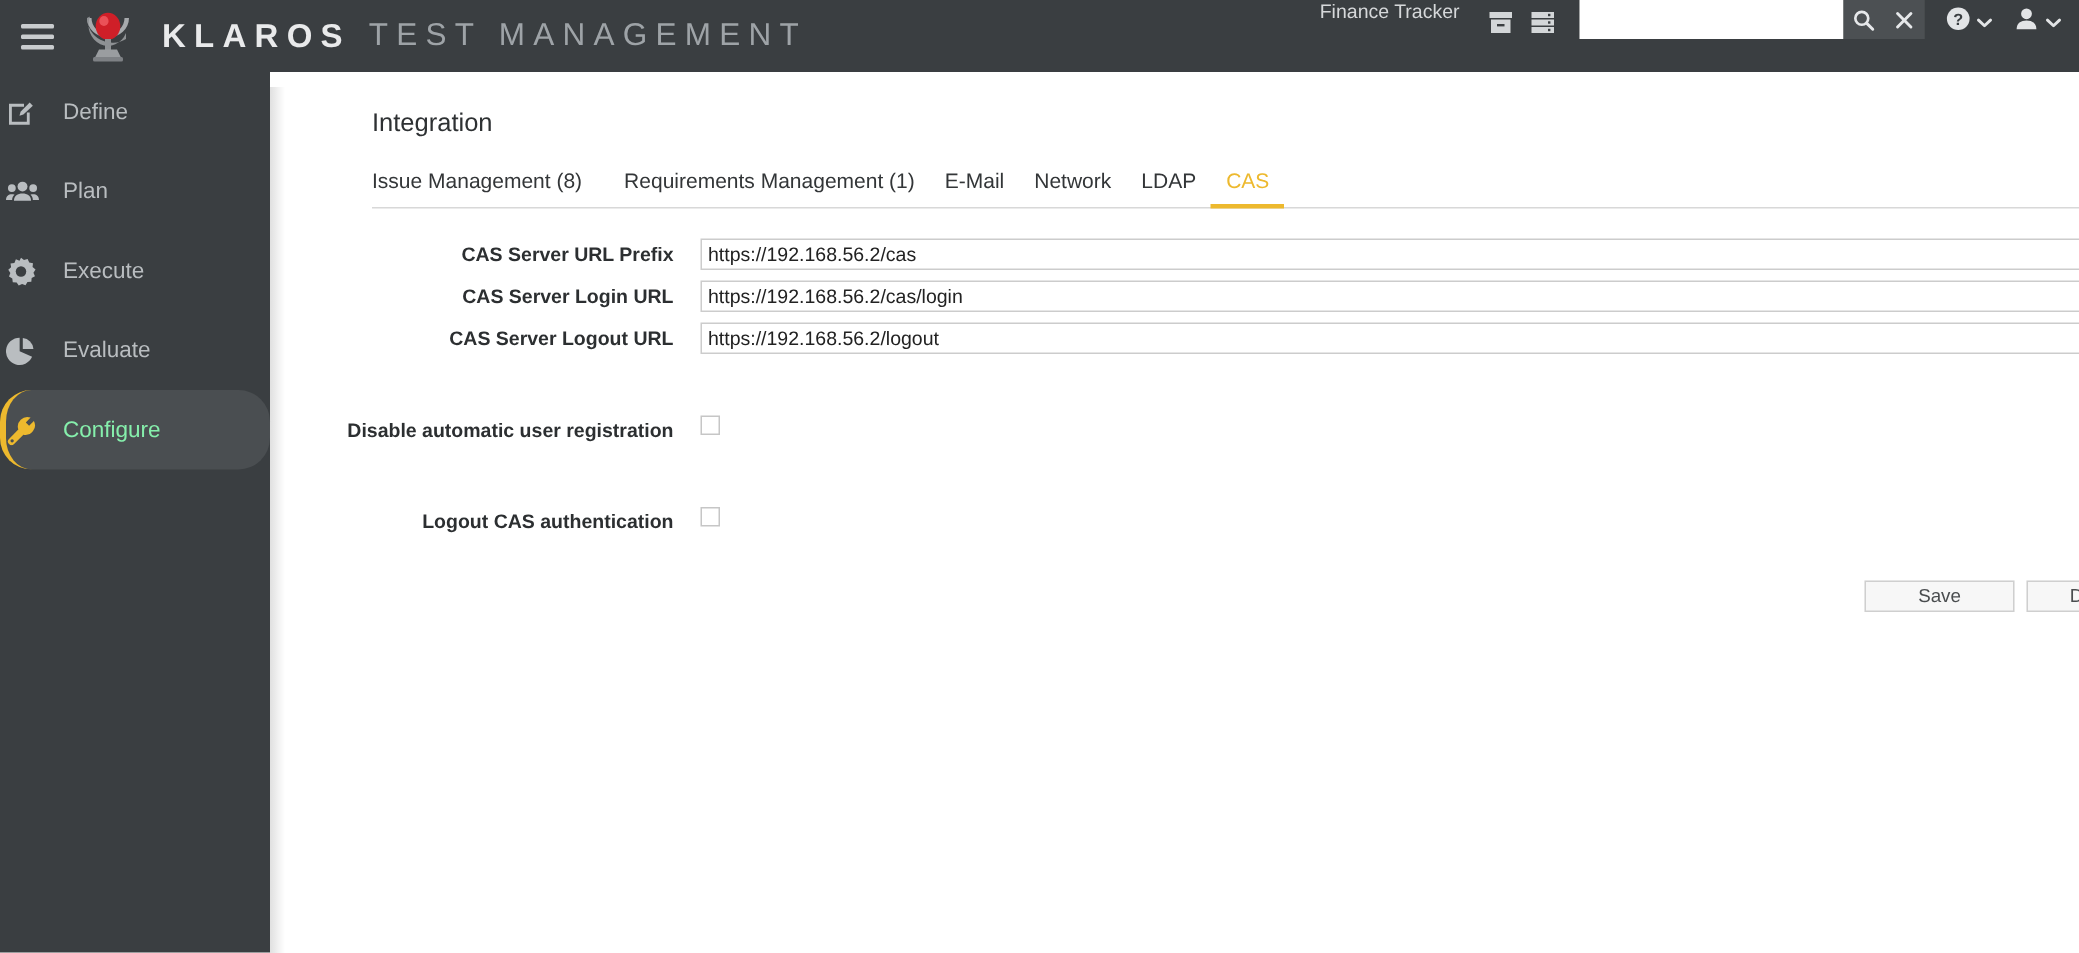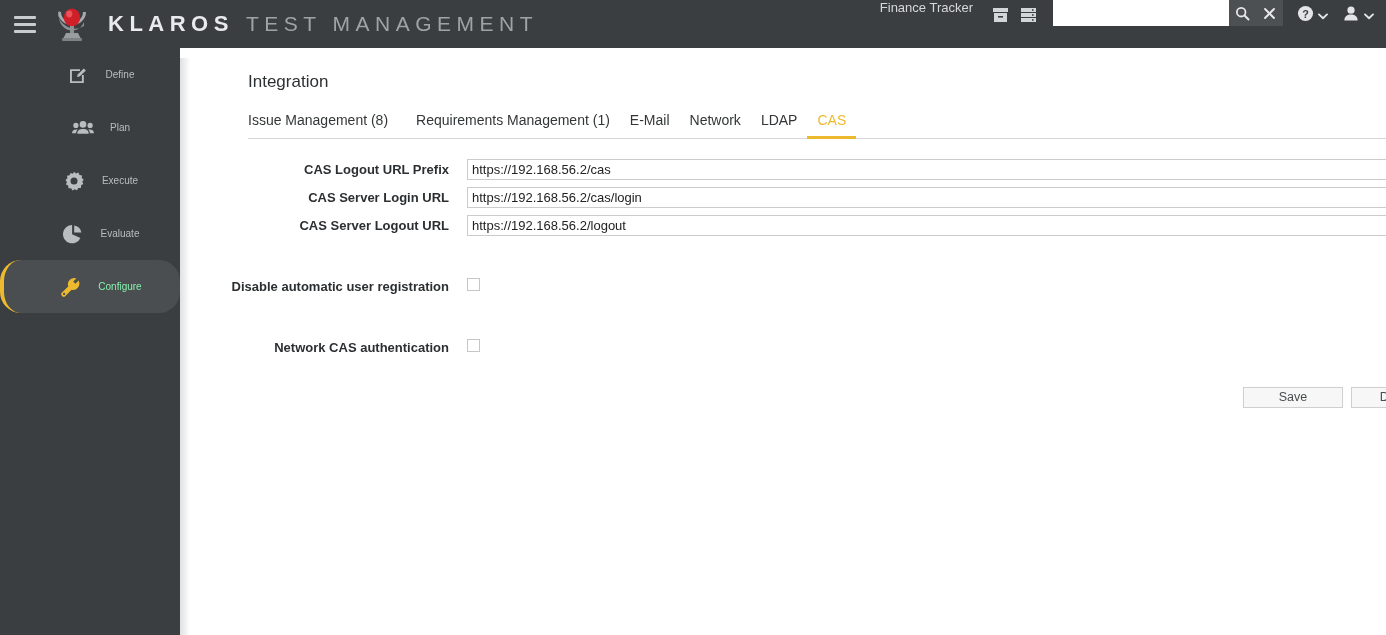--- a/index.html
+++ b/index.html
@@ -99,26 +99,24 @@
   
   .sidebar {
     position: absolute; top: 48px; left: 0;
     width: 180px; height: 587px;
     background: #3a3e41;
     z-index: 10;
   }
   .nav-item {
     height: 53px;
     display: flex; align-items: center;
-    padding-left: 18px;
     cursor: pointer;
     border-left: 4px solid transparent;
     color: #b9bdc0;
-    font-size: 10px;
-    justify-content: center;
+    font-size: 15px;
   }
   .nav-item .nav-ico {
     width: 28px; display: flex; align-items: center;
     justify-content: flex-start;
     margin-right: 10px;
     color: #b9bdc0;
   }
   .nav-item.active {
     background: #4a4e51;
     border-left-color: #edb92e;
@@ -394,21 +392,21 @@
     <div class="tab">Requirements Management (1)</div>
     <div class="tab">E-Mail</div>
     <div class="tab">Network</div>
     <div class="tab">LDAP</div>
     <div class="tab active">CAS</div>
   </div>
 
   <div class="form">
 
     <div class="row">
-      <div class="lbl">CAS Logout URL Prefix</div>
+      <div class="lbl">CAS Server URL Prefix</div>
       <div class="fld">
         <input type="text" value="https://192.168.56.2/cas" style="">
       </div>
     </div>
 
     <div class="row">
       <div class="lbl">CAS Server Login URL</div>
       <div class="fld">
         <input type="text" value="https://192.168.56.2/cas/login" style="">
       </div>
@@ -422,21 +420,21 @@
     </div>
 
     <div class="row cbrow">
       <div class="lbl">Disable automatic user registration</div>
       <div class="fld">
         <span class="cb"></span>
       </div>
     </div>
 
     <div class="row cbrow">
-      <div class="lbl">Network CAS authentication</div>
+      <div class="lbl">Logout CAS authentication</div>
       <div class="fld">
         <span class="cb"></span>
       </div>
     </div>
 
     <div class="btnbar">
       <button class="btn">Save</button>
       <button class="btn">Discard</button>
     </div>
 

